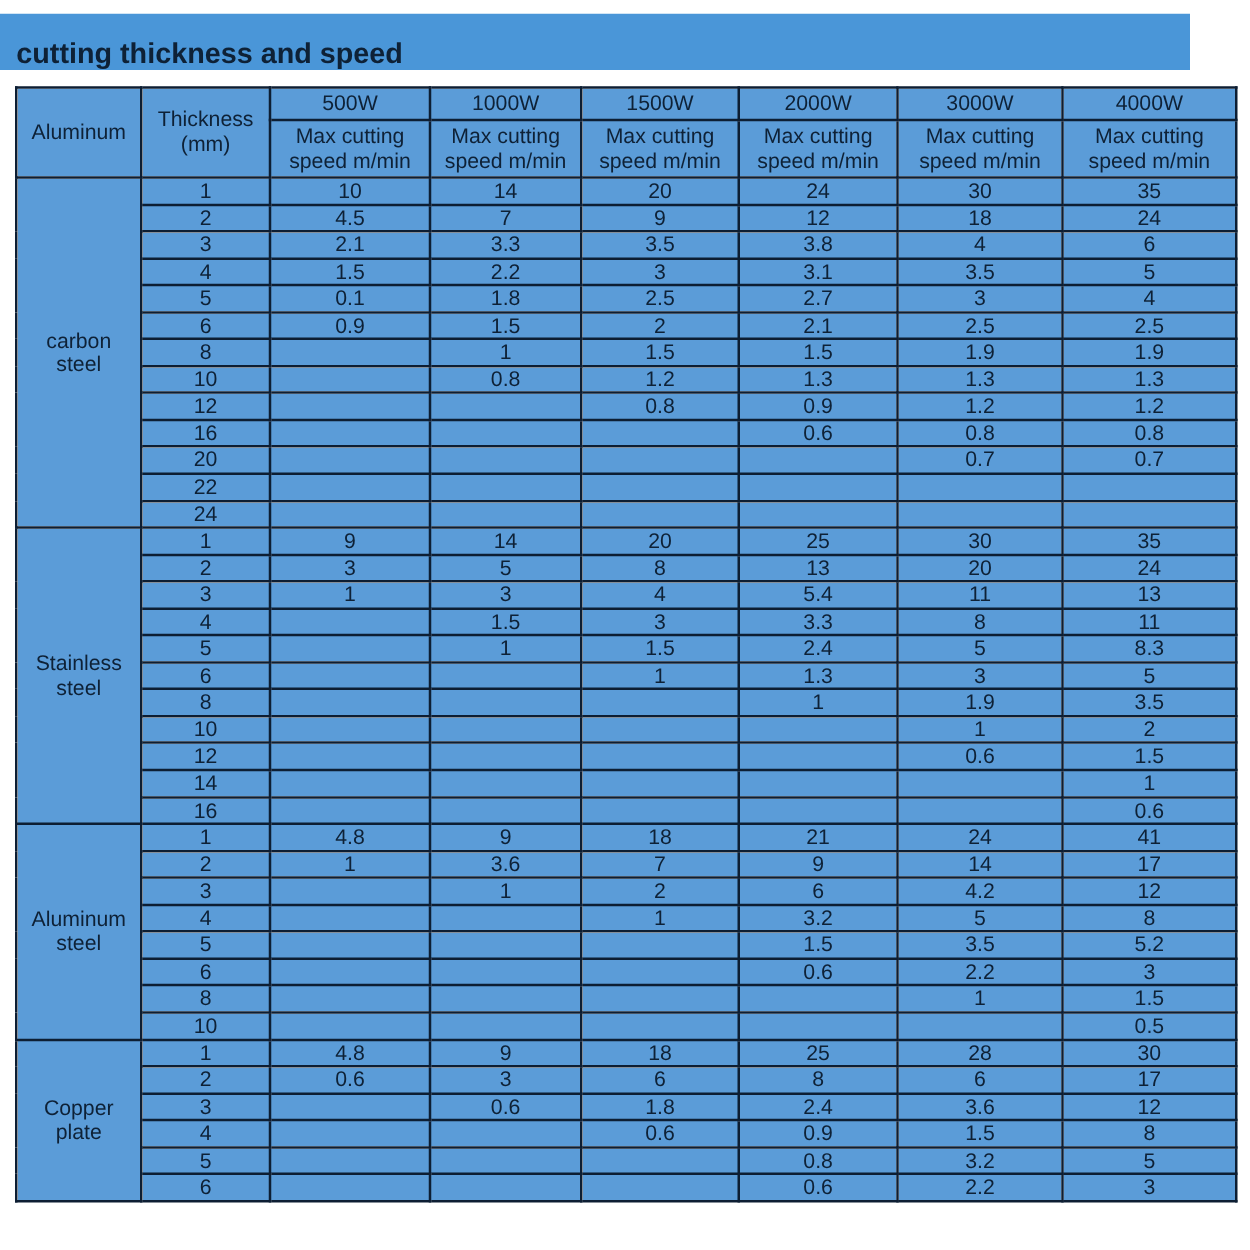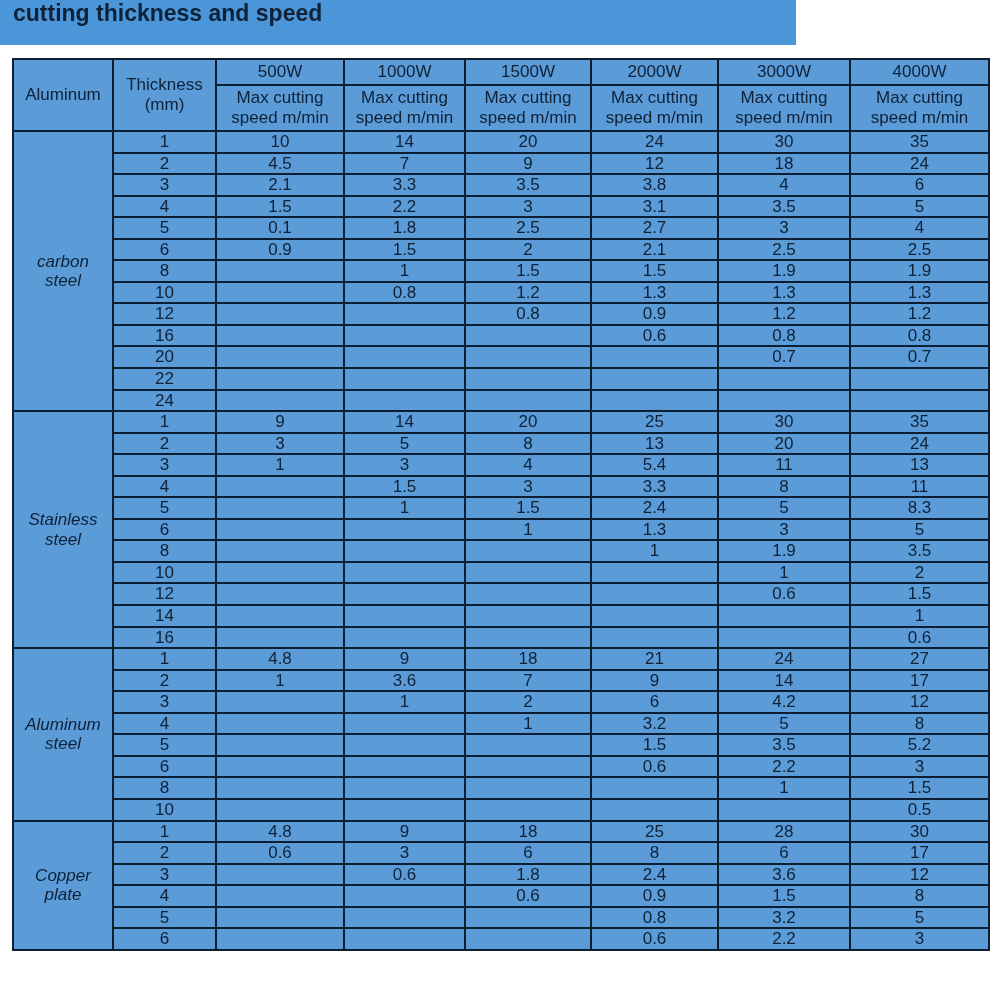--- a/index.html
+++ b/index.html
@@ -10,24 +10,25 @@
   }
   * { box-sizing: border-box; }
   html, body {
     margin: 0; padding: 0;
     width: 1000px; height: 1000px;
     background: #ffffff;
     font-family: "Liberation Sans", sans-serif;
     overflow: hidden;
   }
   .title-bar {
-    width: 796px; height: 45px;
+    width: 952px; height: 45px;
     background: var(--title-bar);
-    display: flex; align-items: flex-start;
+    display: flex; align-items: flex-end;
     padding-left: 13px;
+    margin-top: 11px;
   }
   .title {
     font-size: 23px;
     font-weight: bold;
     color: var(--text);
   }
   table.spec {
     border-collapse: collapse;
     table-layout: fixed;
     width: 976px;
@@ -43,21 +44,21 @@
     font-weight: normal;
     font-size: 17px;
     line-height: 1.15;
     overflow: hidden;
   }
   .pre { white-space: pre-line; }
   th.corner { font-size: 19px; }
   th.power { font-size: 19px; height: 26px; }
   th.sub   { font-size: 17.5px; height: 46px; }
   tbody td { height: 20.6px; }
-  td.material-cell { font-size: 18px; line-height: 1.25; font-style: italic; }
+  td.material-cell { font-size: 18px; line-height: 1.25; }
 </style>
 </head>
 <body>
 
 <div class="title-bar">
   <span class="title">cutting thickness and speed</span>
 </div>
 
 <table class="spec">
   <colgroup>
@@ -320,21 +321,21 @@
       </tr>
       <tr>
         <td rowspan="8" class="material-cell pre">Aluminum
 steel</td>
         <td>1</td>
         <td>4.8</td>
         <td>9</td>
         <td>18</td>
         <td>21</td>
         <td>24</td>
-        <td>27</td>
+        <td>41</td>
       </tr>
       <tr>
         <td>2</td>
         <td>1</td>
         <td>3.6</td>
         <td>7</td>
         <td>9</td>
         <td>14</td>
         <td>17</td>
       </tr>

